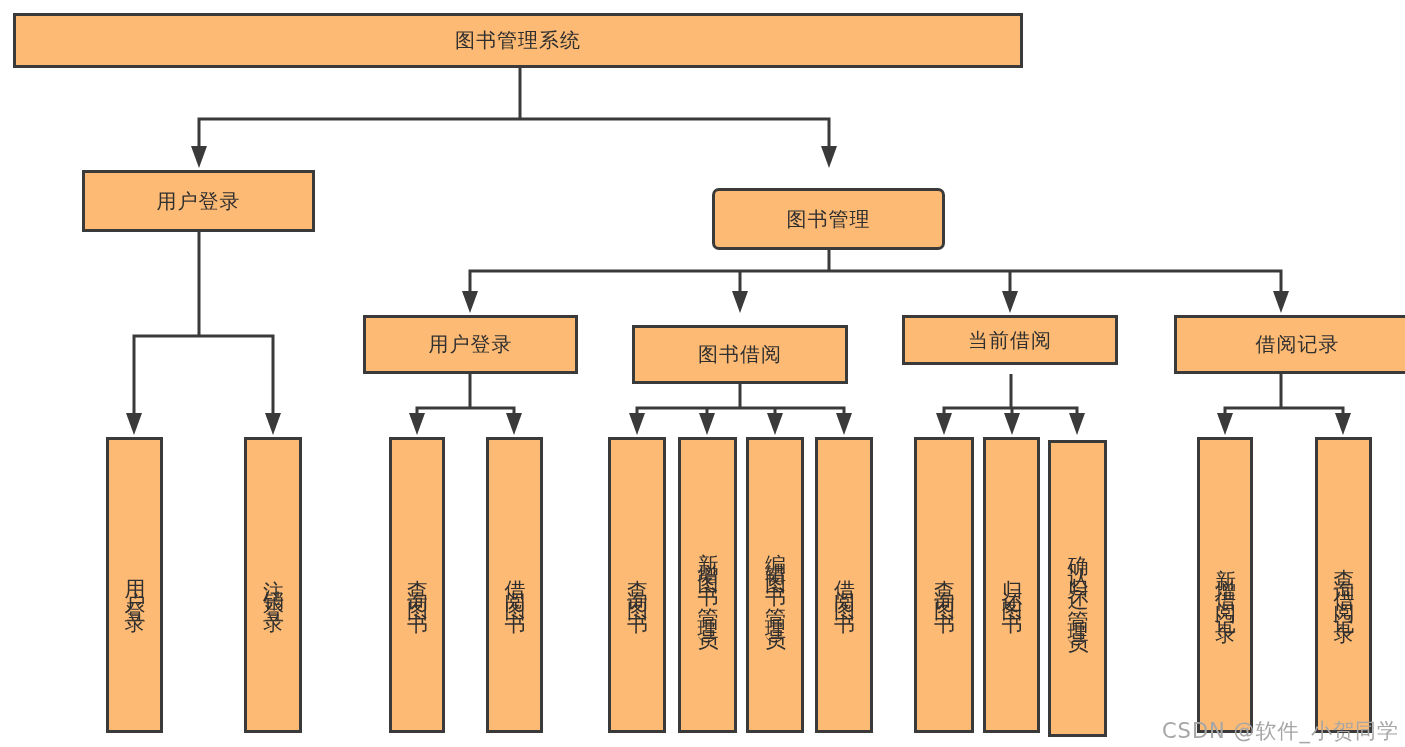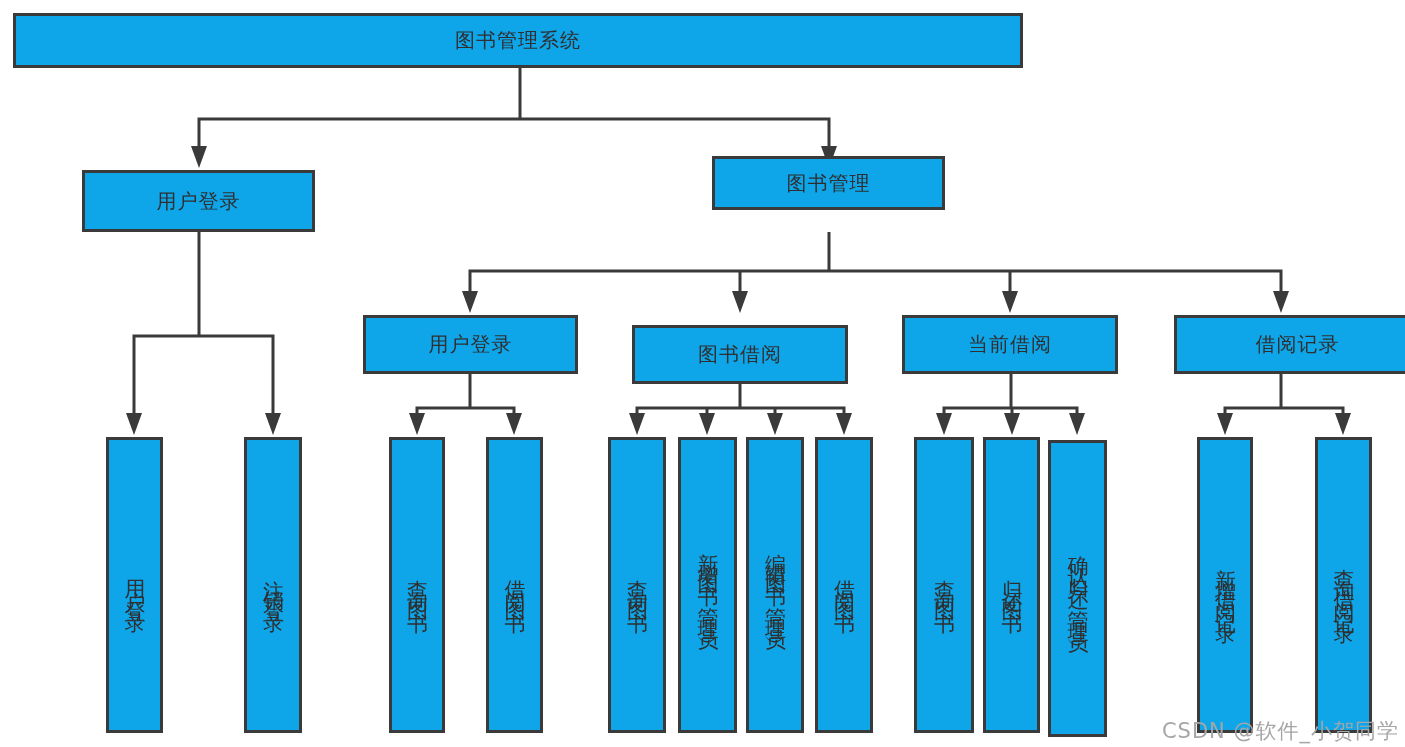--- a/index.html
+++ b/index.html
@@ -21,21 +21,21 @@
   .connectors {
     position: absolute;
     left: 0; top: 0;
     width: 1405px; height: 747px;
   }
   .ln { fill: none; stroke: var(--line); stroke-width: 3; }
   .ar { fill: var(--line); stroke: none; }
   .node {
     position: absolute;
     border: 3px solid var(--line);
-    background: #0ea5e9;
+    background: #fdba74;
     display: flex;
     align-items: center;
     justify-content: center;
     color: var(--text);
   }
   .node-h span {
     font-size: 20px;
     letter-spacing: 1px;
     white-space: nowrap;
   }
@@ -93,31 +93,31 @@
     <polygon class="ar" points="1335,413 1351,413 1343,435"></polygon>
   </svg>
 
   <div class="node node-h" style="left:13px; top:13px; width:1010px; height:55px;">
     <span>图书管理系统</span>
   </div>
 
   <div class="node node-h" style="left:82px; top:170px; width:233px; height:62px;">
     <span>用户登录</span>
   </div>
-  <div class="node node-h" style="left:712px; top:156px; width:233px; height:54px;">
+  <div class="node node-h" style="left:712px; top:188px; width:233px; height:62px;border-radius:7px;">
     <span>图书管理</span>
   </div>
 
   <div class="node node-h" style="left:363px; top:315px; width:215px; height:59px;">
     <span>用户登录</span>
   </div>
   <div class="node node-h" style="left:632px; top:325px; width:216px; height:59px;">
     <span>图书借阅</span>
   </div>
-  <div class="node node-h" style="left:902px; top:315px; width:216px; height:59px;">
+  <div class="node node-h" style="left:902px; top:315px; width:216px; height:50px;">
     <span>当前借阅</span>
   </div>
   <div class="node node-h" style="left:1174px; top:315px; width:247px; height:59px;">
     <span>借阅记录</span>
   </div>
 
   <div class="node node-v" style="left:106px; top:437px; width:57px; height:296px;">
     <span>用户登录</span>
   </div>
   <div class="node node-v" style="left:244px; top:437px; width:58px; height:296px;">

